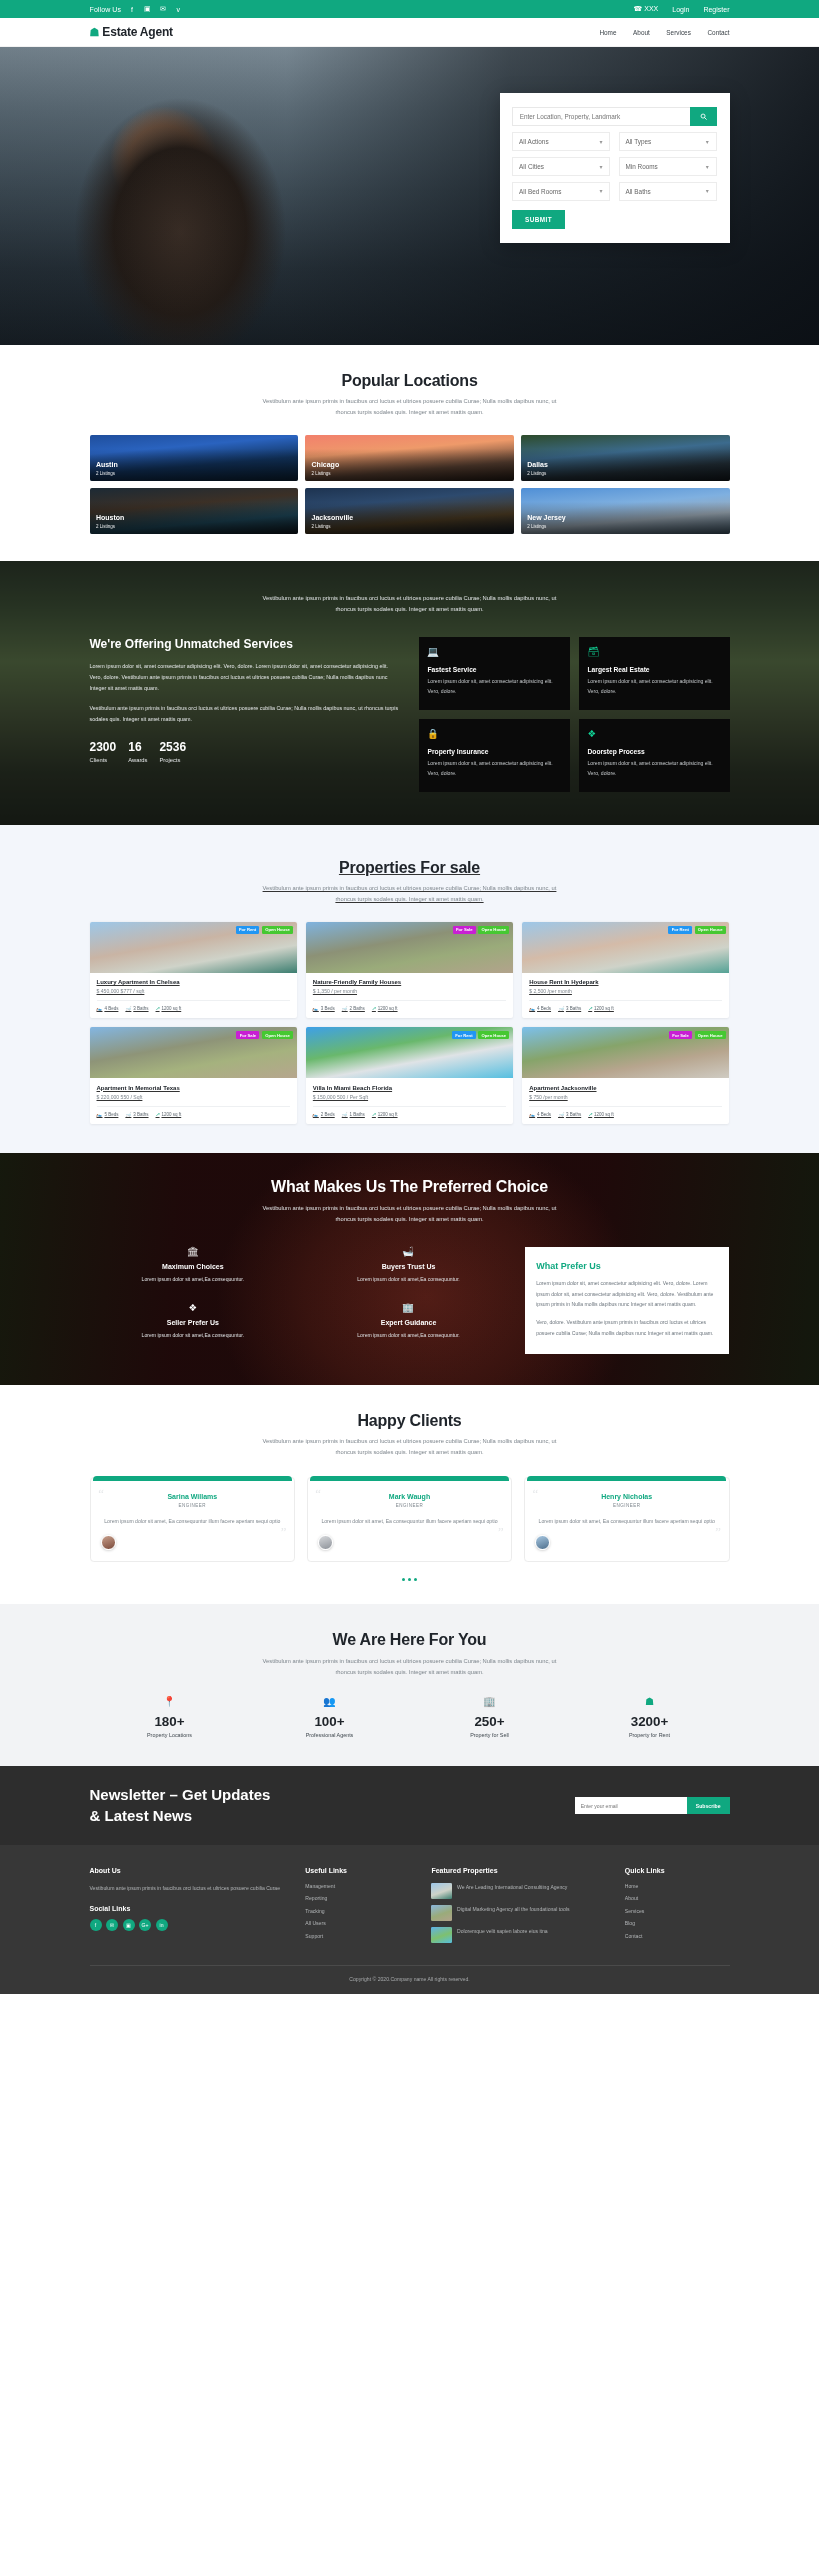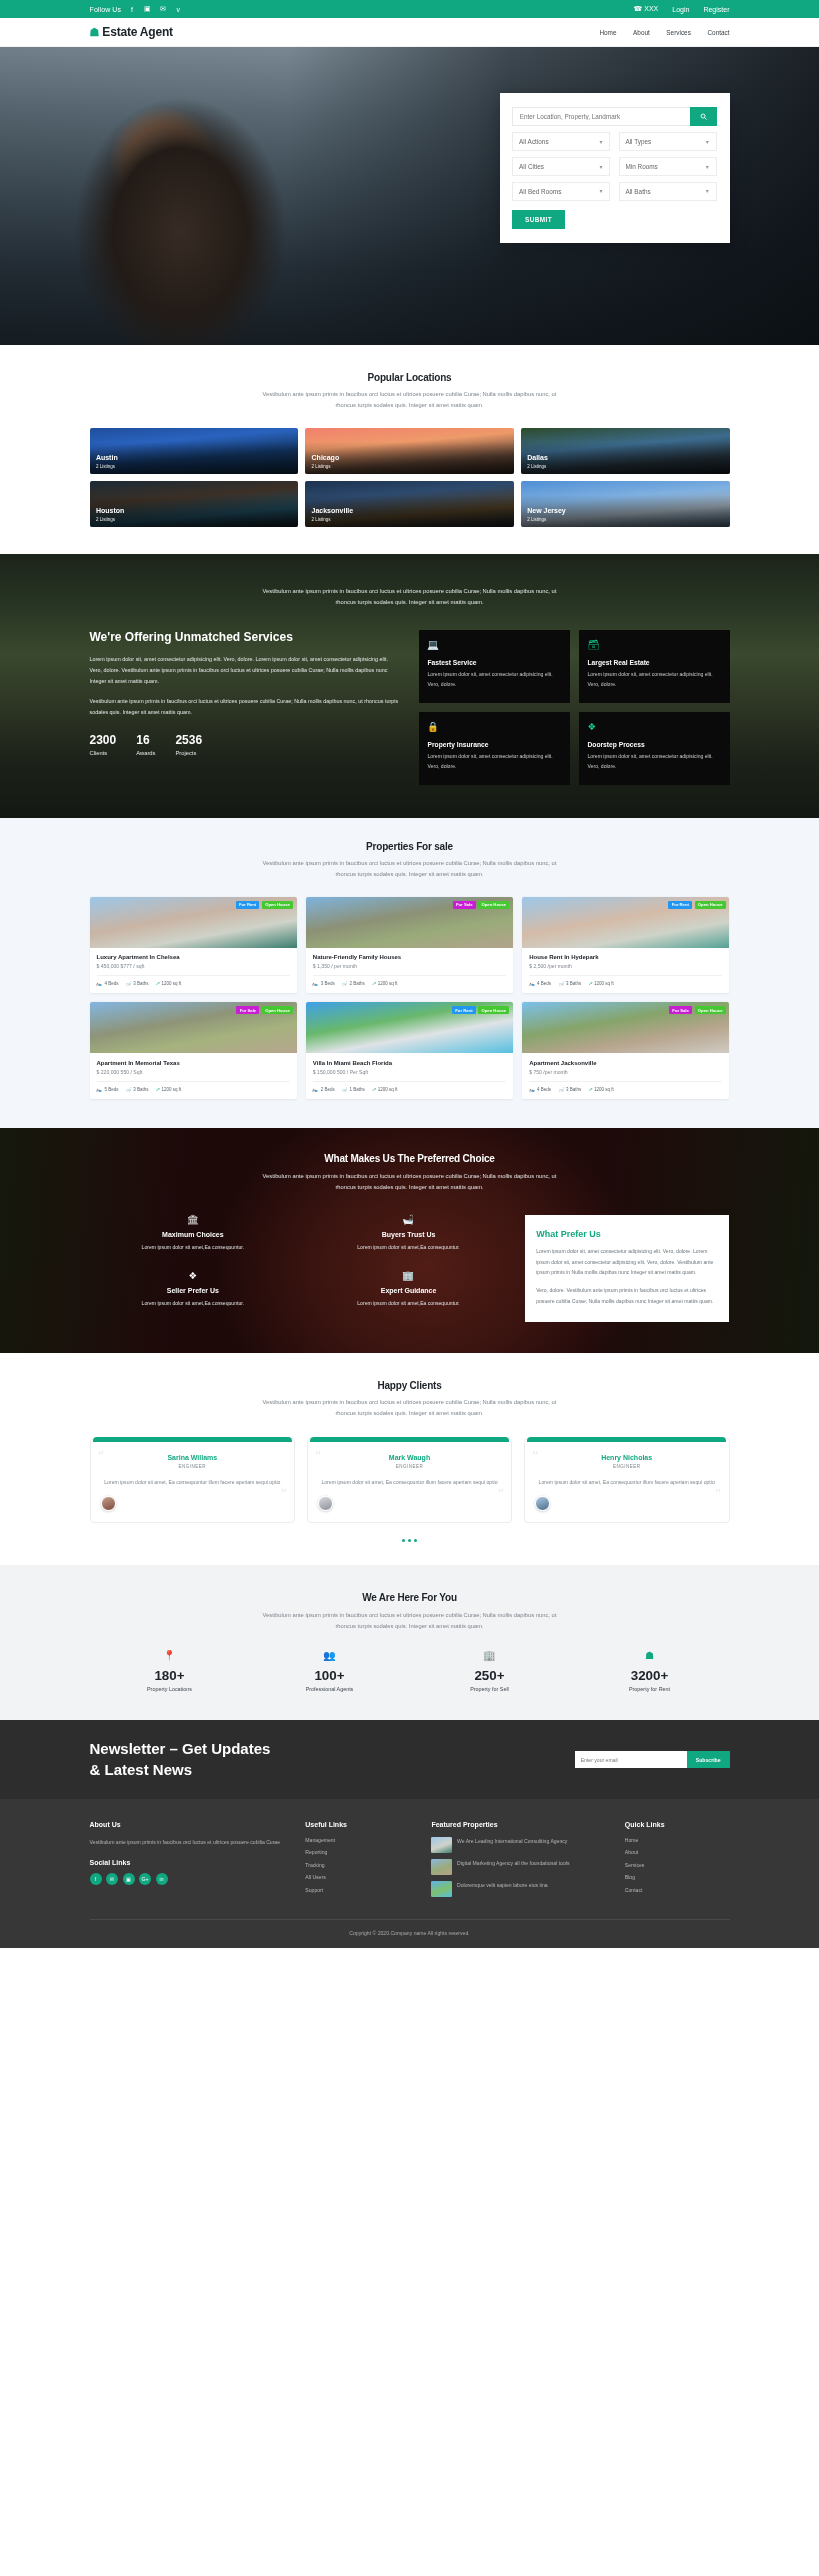--- a/index.html
+++ b/index.html
@@ -44,21 +44,21 @@
   .srow { display: flex; margin-bottom: 6.4px; }
   .sinput { flex: 1; height: 19px; border: 0.6px solid #e8e8e8; border-right: none; padding: 0 6.4px; font-size: 6.4px; color: #9aa0a6; font-family: inherit; outline: none; background:#fff; }
   .sbtn { width: 27px; height: 19px; background: #10a880; border: none; color: #fff; font-size: 7.7px; cursor: pointer; display:flex; align-items:center; justify-content:center; }
   .sgrid { display: grid; grid-template-columns: 1fr 1fr; gap: 5.8px 8.3px; margin-bottom: 9px; }
   .sel { height: 19px; border: 0.6px solid #ececec; background: #fff; display: flex; align-items: center; justify-content: space-between; padding: 0 5.8px; font-size: 6.4px; color: #666; cursor: pointer; }
   .sel .cv { font-size: 5.1px; color: #999; }
   .submit { background: #10a880; color: #fff; border: none; padding: 5.8px 12.8px; font-size: 6.4px; font-weight: 700; letter-spacing: 0.4px; cursor: pointer; font-family: inherit; }
 
   
   .sec { padding: 27px 0; }
-  .sec-title { text-align: center; font-size: 10px; font-weight: 800; color: #20252b; letter-spacing: -0.2px; }
+  .sec-title { text-align: center; font-size: 16px; font-weight: 800; color: #20252b; letter-spacing: -0.2px; }
   .sec-sub { text-align: center; font-size: 5.8px; color: #7d858c; line-height: 1.9; margin: 6.4px auto 0; max-width: 314px; }
   .sec.onDark .sec-title, .sec.onDark .sec-sub { color: #fff; }
   .sec.onDark .sec-sub { color: #e3e6e8; }
 
   
   .locgrid { display: grid; grid-template-columns: repeat(3, 1fr); gap: 7px; margin-top: 16.6px; }
   .loccard { position: relative; height: 46px; border-radius: 1.9px; overflow: hidden; cursor: pointer; }
   .loccard .ov { position: absolute; inset: 0; background: linear-gradient(180deg, rgba(0,0,0,0) 30%, rgba(0,0,0,.62) 100%); }
   .loccard .txt { position: absolute; left: 6.4px; bottom: 5.1px; color: #fff; }
   .loccard .nm { font-size: 7px; font-weight: 800; line-height: 1.2; }
@@ -73,31 +73,31 @@
   
   .offer { position: relative; overflow: hidden; padding: 25.6px 0 33px; }
   .offer-bg { position: absolute; inset: 0;
     background:
       linear-gradient(180deg, #2e3a2b 0%, #465c3c 18%, #6f8b55 38%, #52603f 58%, #2c3325 80%, #1b2018 100%); }
   .offer-bg:after { content:""; position:absolute; inset:0; background: rgba(14,18,14,.55); }
   .offer .wrap { position: relative; }
   .offer-cols { display: grid; grid-template-columns: 1fr 1fr; gap: 18px; margin-top: 22px; }
   .offer-h { font-size: 12px; font-weight: 800; color: #fff; line-height: 1.32; }
   .offer-p { font-size: 5.4px; color: #e6e9ea; line-height: 2.05; margin-top: 8.3px; }
-  .stats3 { display: flex; gap: 20px; margin-top: 16.6px; }
+  .stats3 { display: flex; gap: 12px; margin-top: 16.6px; }
   .stat .n { font-size: 12px; font-weight: 800; color: #fff; line-height: 1; }
   .stat .l { font-size: 5.8px; color: #e4e7e8; margin-top: 3.8px; }
   .feat2 { display: grid; grid-template-columns: 1fr 1fr; gap: 9px; }
   .fcard { background: #0a0a0a; padding: 10.2px 9px 12.8px; min-height: 56px; }
   .fcard .ic { color: #10d497; font-size: 9.6px; line-height: 1; margin-bottom: 9px; display:block; }
   .fcard .t { font-size: 6.7px; font-weight: 800; color: #fff; }
   .fcard .d { font-size: 5.1px; color: #c9cdd0; line-height: 1.95; margin-top: 4.5px; }
 
   
-  .props { background: #f3f6fb; padding: 23px 0 29px; }
+  .props { background: #f3f6fb; padding: 34px 0 29px; text-decoration: underline; }
   .pgrid { display: grid; grid-template-columns: repeat(3, 1fr); gap: 9px; margin-top: 16.6px; }
   .pcard { background: #fff; border-radius: 1.9px; overflow: hidden; box-shadow: 0 0.6px 2.6px rgba(0,0,0,.07); cursor: pointer; }
   .pimg { position: relative; height: 51px; }
   .pimg .tags { position: absolute; right: 3.8px; top: 3.8px; display: flex; gap: 2.6px; }
   .tag { font-size: 4.2px; font-weight: 700; color: #fff; padding: 1.6px 3.2px; border-radius: 1.3px; white-space: nowrap; }
   .tag.rent { background: #2196f3; }
   .tag.sale { background: #c81fd4; }
   .tag.open { background: #46c832; }
   .pbody { padding: 6.4px 7px 7px; }
   .ptitle { font-size: 6px; font-weight: 800; color: #20252b; }

